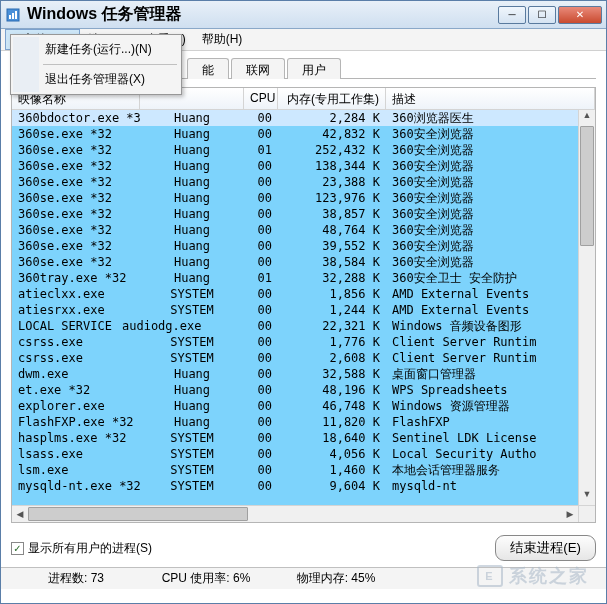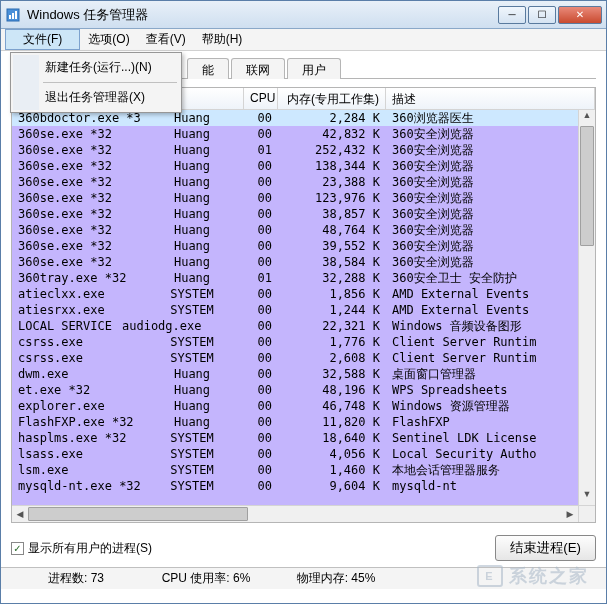--- a/index.html
+++ b/index.html
@@ -1,37 +1,37 @@
 <!DOCTYPE html>
 <html><head>
 <meta charset="utf-8">
 <style>
 * { box-sizing: border-box; margin: 0; padding: 0; }
 body { font-family: "Microsoft YaHei", Tahoma, sans-serif; font-size: 12px; background: #fff; width: 607px; height: 604px; overflow: hidden; position: relative; }
 .window { width: 607px; height: 604px; border: 1px solid #5a7ea8; background: #fff; }
 .titlebar { height: 28px; background: linear-gradient(#e8f0f8, #cfdff0); display: flex; align-items: center; padding: 0 4px; border-bottom: 1px solid #8aa8c8; }
 .titlebar-icon { width: 16px; height: 16px; margin-right: 6px; display: inline-flex; align-items: center; justify-content: center; }
-.titlebar-title { flex: 1; font-size: 13px; color: #000; }
+.titlebar-title { flex: 1; font-size: 16px; color: #000; font-weight: bold; }
 .win-btns { display: flex; gap: 2px; }
 .win-btn { width: 28px; height: 18px; border: 1px solid #597a9e; border-radius: 2px; display: flex; align-items: center; justify-content: center; font-size: 10px; background: linear-gradient(#f0f6fc,#d5e3f2); }
 .win-btn.close { background: linear-gradient(#e98a7a,#c94a2f); color: #fff; width: 44px; }
 .menubar { height: 22px; background: #f4f4f4; border-bottom: 1px solid #d0d0d0; display: flex; align-items: center; padding: 0 4px; }
 .menu-item { padding: 2px 8px; cursor: default; }
 .menu-item.active { background: #cde6f7; border: 1px solid #7da2ce; padding: 1px 17px; }
-.dropdown { position: absolute; left: 10px; top: 52px; width: 172px; background: #f4f4f4; border: 1px solid #979797; box-shadow: 2px 2px 4px rgba(0,0,0,.25); z-index: 100; padding: 2px; }
+.dropdown { position: absolute; left: 10px; top: 34px; width: 172px; background: #f4f4f4; border: 1px solid #979797; box-shadow: 2px 2px 4px rgba(0,0,0,.25); z-index: 100; padding: 2px; }
 .dropdown .sidebar { position: absolute; left: 2px; top: 2px; bottom: 2px; width: 26px; background: #e9eef4; }
 .dropdown-item { position: relative; padding: 4px 8px 4px 32px; cursor: default; }
 .dropdown-sep { height: 1px; background: #c0c0c0; margin: 2px 2px 2px 30px; }
 .tabs-area { padding: 6px 10px 0 10px; }
 .tabs { display: flex; border-bottom: 1px solid #b5b5b5; height: 22px; }
 .tab { padding: 3px 14px 2px 14px; border: 1px solid #b5b5b5; border-bottom: none; margin-right: 2px; background: #f4f4f4; font-size: 12px; border-radius: 3px 3px 0 0; position: relative; top: 1px; }
 .tab.active { background: #fff; border-bottom: 1px solid #fff; }
 .tab-hidden { visibility: hidden; }
 .content { padding: 8px 10px 4px 10px; }
-.table-wrap { border: 1px solid #b5b5b5; height: 436px; position: relative; background: #c4b5fd; }
+.table-wrap { border: 1px solid #b5b5b5; height: 436px; position: relative; background: #7dd3fc; }
 .thead { display: flex; height: 22px; background: linear-gradient(#fff,#eef3f9); border-bottom: 1px solid #d4d4d4; position: relative; }
 .th { border-right: 1px solid #d4d4d4; padding: 3px 6px; overflow: hidden; white-space: nowrap; font-size: 12px; }
 .th.name { width: 128px; }
 .th.user { width: 104px; }
 .th.cpu { width: 34px; text-align: right; }
 .th.mem { width: 108px; text-align: right; }
 .th.desc { flex: 1; }
 .tbody { position: absolute; top: 22px; left: 0; right: 17px; bottom: 17px; overflow: hidden; font-family: "SimSun", monospace; font-size: 12px; }
 .tr { display: flex; height: 16px; line-height: 16px; white-space: nowrap; }
 .tr.sel { background: #cde8ff; }
@@ -48,21 +48,21 @@
 .vscroll .arr.dn { bottom: 0; }
 .hscroll { position: absolute; left: 0; right: 17px; bottom: 0; height: 17px; background: #f0f0f0; border-top: 1px solid #d4d4d4; }
 .hscroll .thumb { position: absolute; top: 1px; bottom: 1px; left: 16px; width: 220px; background: #cdcdcd; border: 1px solid #a0a0a0; border-radius: 1px; }
 .hscroll .arr { position: absolute; top: 0; bottom: 0; width: 16px; text-align: center; font-size: 9px; color: #555; line-height: 16px; }
 .hscroll .arr.lt { left: 0; }
 .hscroll .arr.rt { right: 0; }
 .corner { position: absolute; right: 0; bottom: 0; width: 17px; height: 17px; background: #f0f0f0; border-left: 1px solid #d4d4d4; border-top: 1px solid #d4d4d4; }
 .footer-actions { display: flex; align-items: center; padding: 8px 10px 6px 10px; }
 .checkbox { width: 13px; height: 13px; border: 1px solid #888; background: #fff; display: inline-flex; align-items: center; justify-content: center; margin-right: 4px; font-size: 10px; color: #2a6b2a; }
 .spacer { flex: 1; }
-.btn { padding: 3px 14px; border: 1px solid #888; background: linear-gradient(#fdfdfd,#e6e6e6); border-radius: 3px; }
+.btn { padding: 3px 14px; border: 1px solid #888; background: linear-gradient(#fdfdfd,#e6e6e6); border-radius: 9px; }
 .statusbar { height: 22px; border-top: 1px solid #c0c0c0; display: flex; align-items: center; padding: 0 10px; font-size: 12px; background: #f4f4f4; }
 .status-cell { width: 130px; text-align: center; }
 .watermark { position: absolute; right: 18px; bottom: 16px; color: #a8b8c8; font-size: 18px; font-weight: bold; letter-spacing: 2px; opacity: .55; display: flex; align-items: center; gap: 6px; }
 .watermark .logo { width: 26px; height: 22px; border: 2px solid #a8b8c8; border-radius: 3px; display: inline-flex; align-items: center; justify-content: center; font-size: 11px; }
 </style>
 </head>
 <body>
 
 <div class="window">
   <div class="titlebar">

